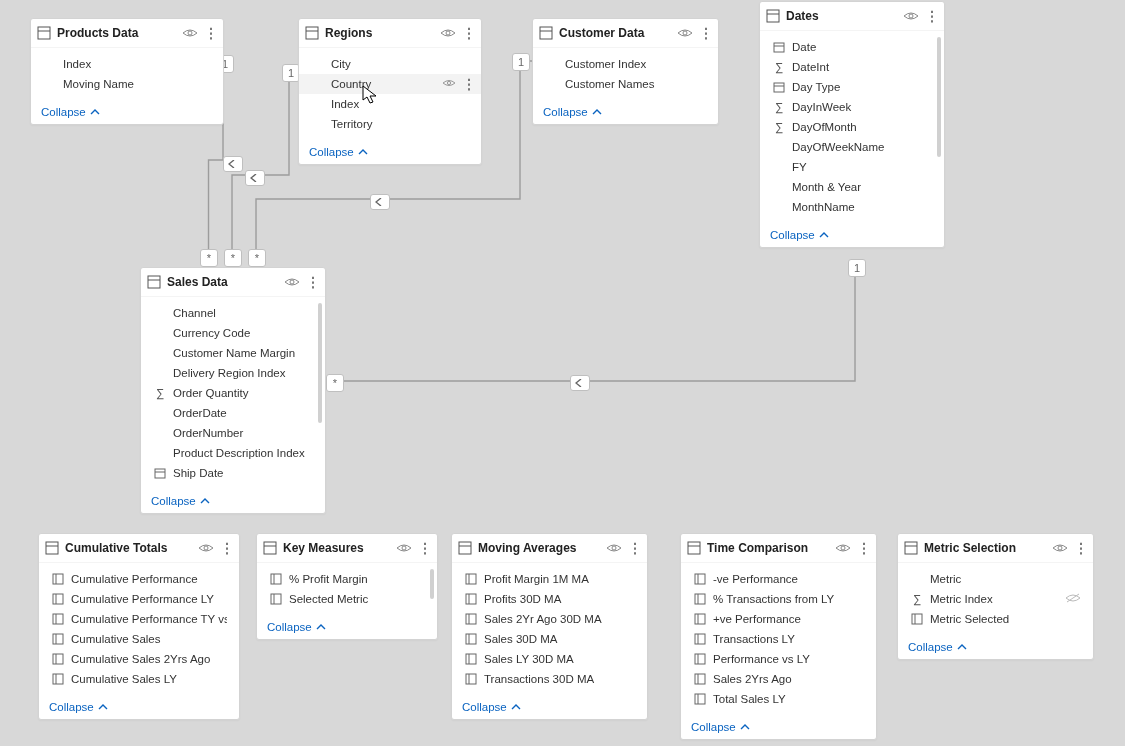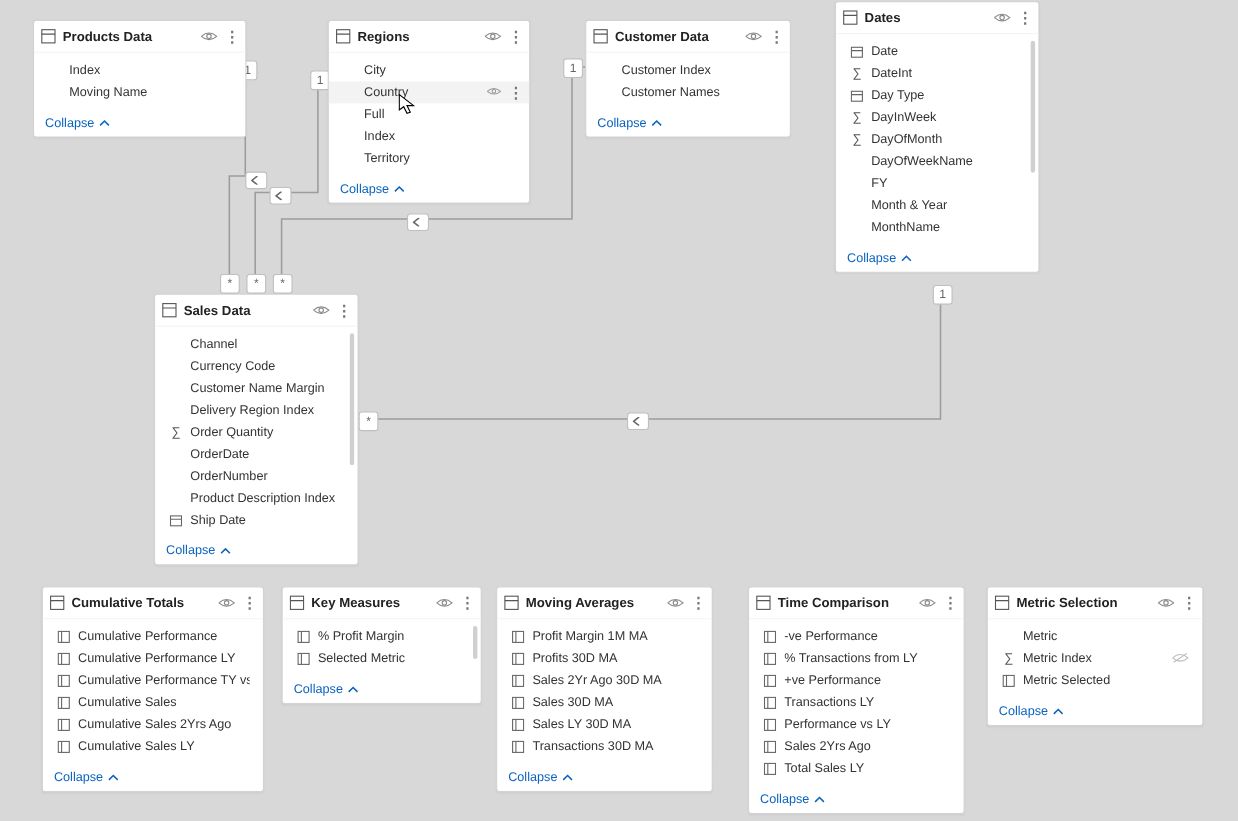--- a/index.html
+++ b/index.html
@@ -151,24 +151,20 @@
           <span class="ic"></span>
           <span class="lbl">Country</span>
         <span class="eye"><svg width="14" height="10">
               <path d="M1 5 Q7 0 13 5 Q7 10 1 5" fill="none" stroke="#999"></path>
               <circle cx="7" cy="5" r="1.6" fill="none" stroke="#999"></circle>
             </svg></span>
         <span class="dots">⋮</span>
       </div>
       <div class="row">
           <span class="ic"></span>
-          <span class="lbl">Full</span>
-        </div>
-      <div class="row">
-          <span class="ic"></span>
           <span class="lbl">Index</span>
         </div>
       <div class="row">
           <span class="ic"></span>
           <span class="lbl">Territory</span>
         </div>
     </div>
     <div class="ft">
         <span>Collapse</span>
         <svg width="10" height="8">

